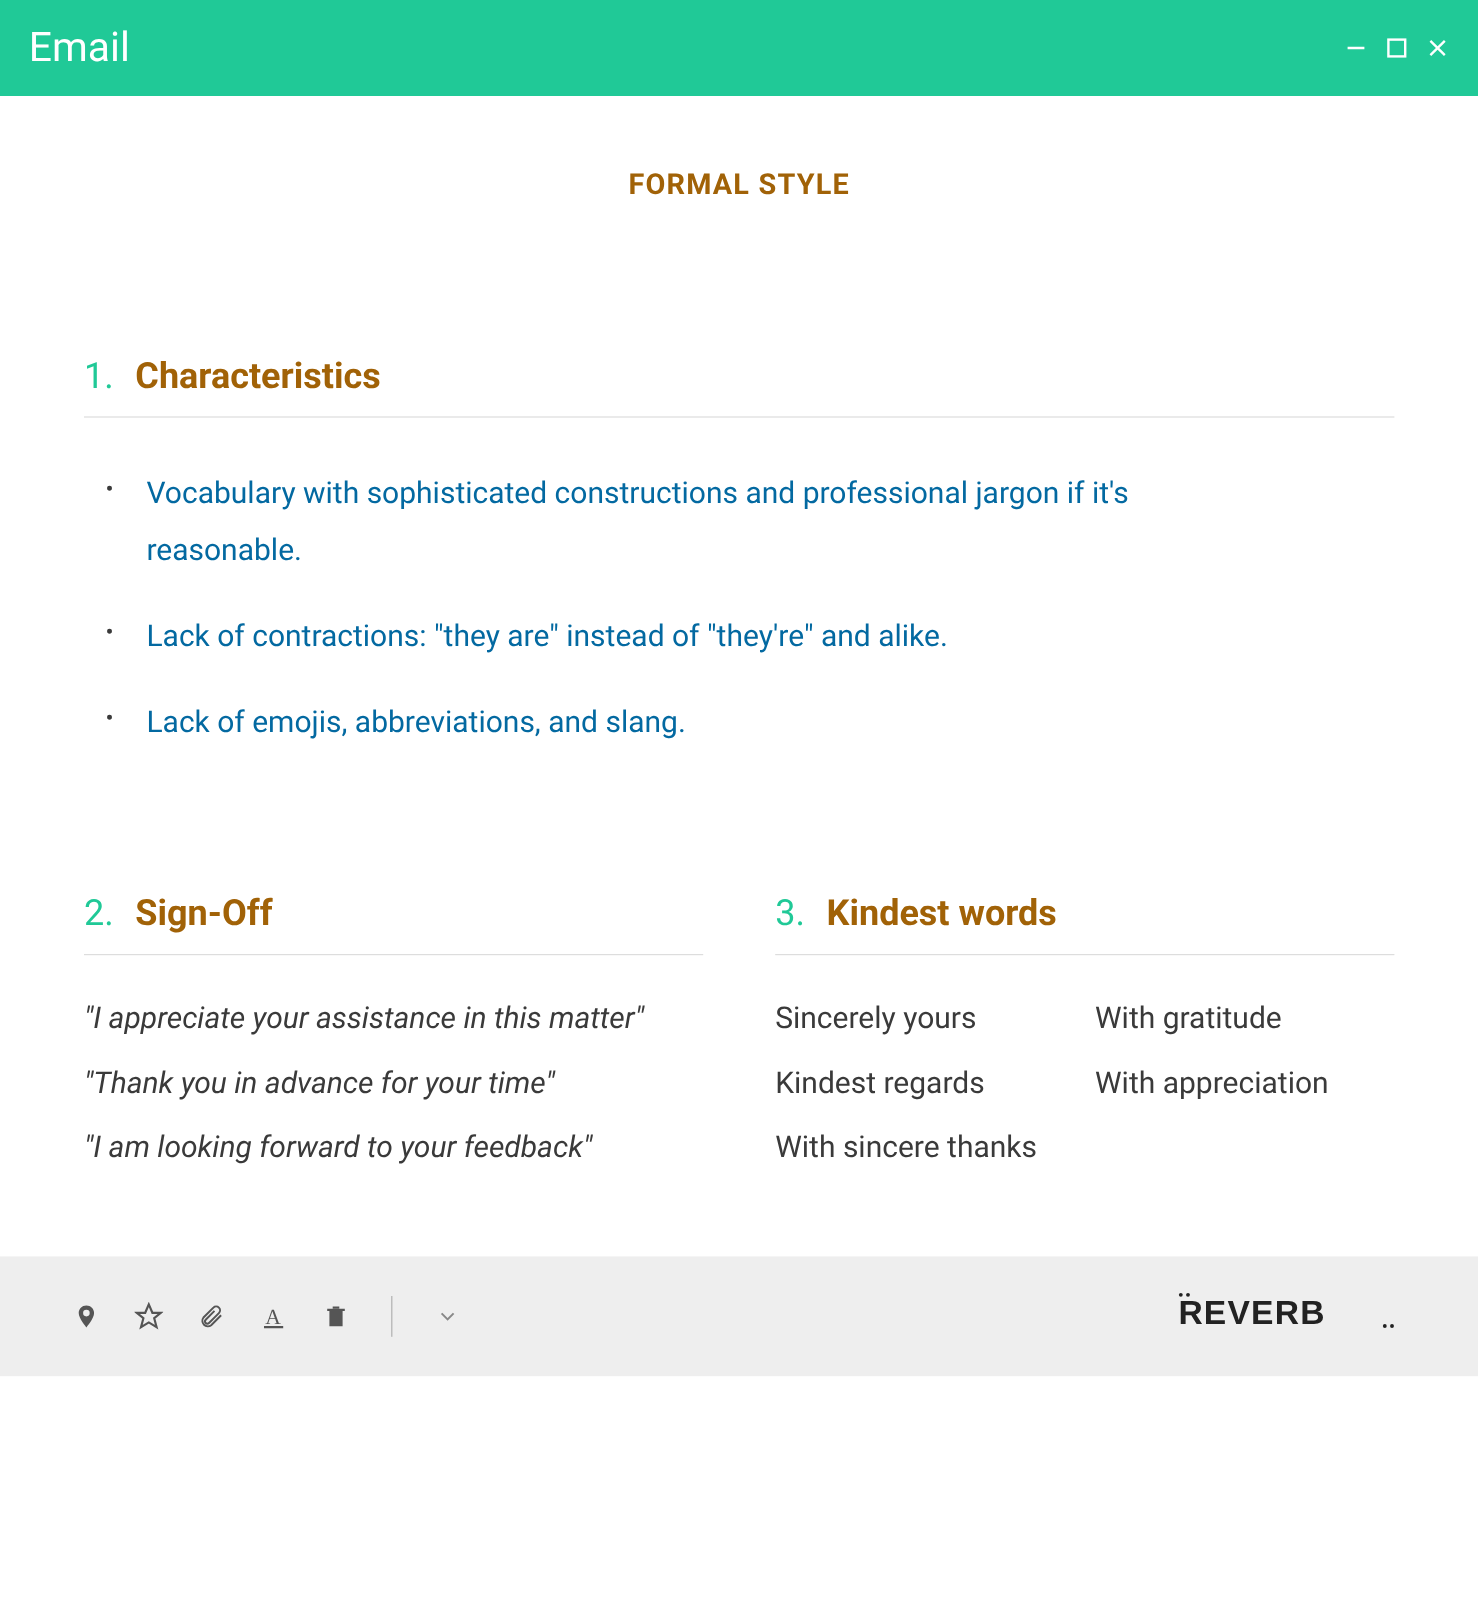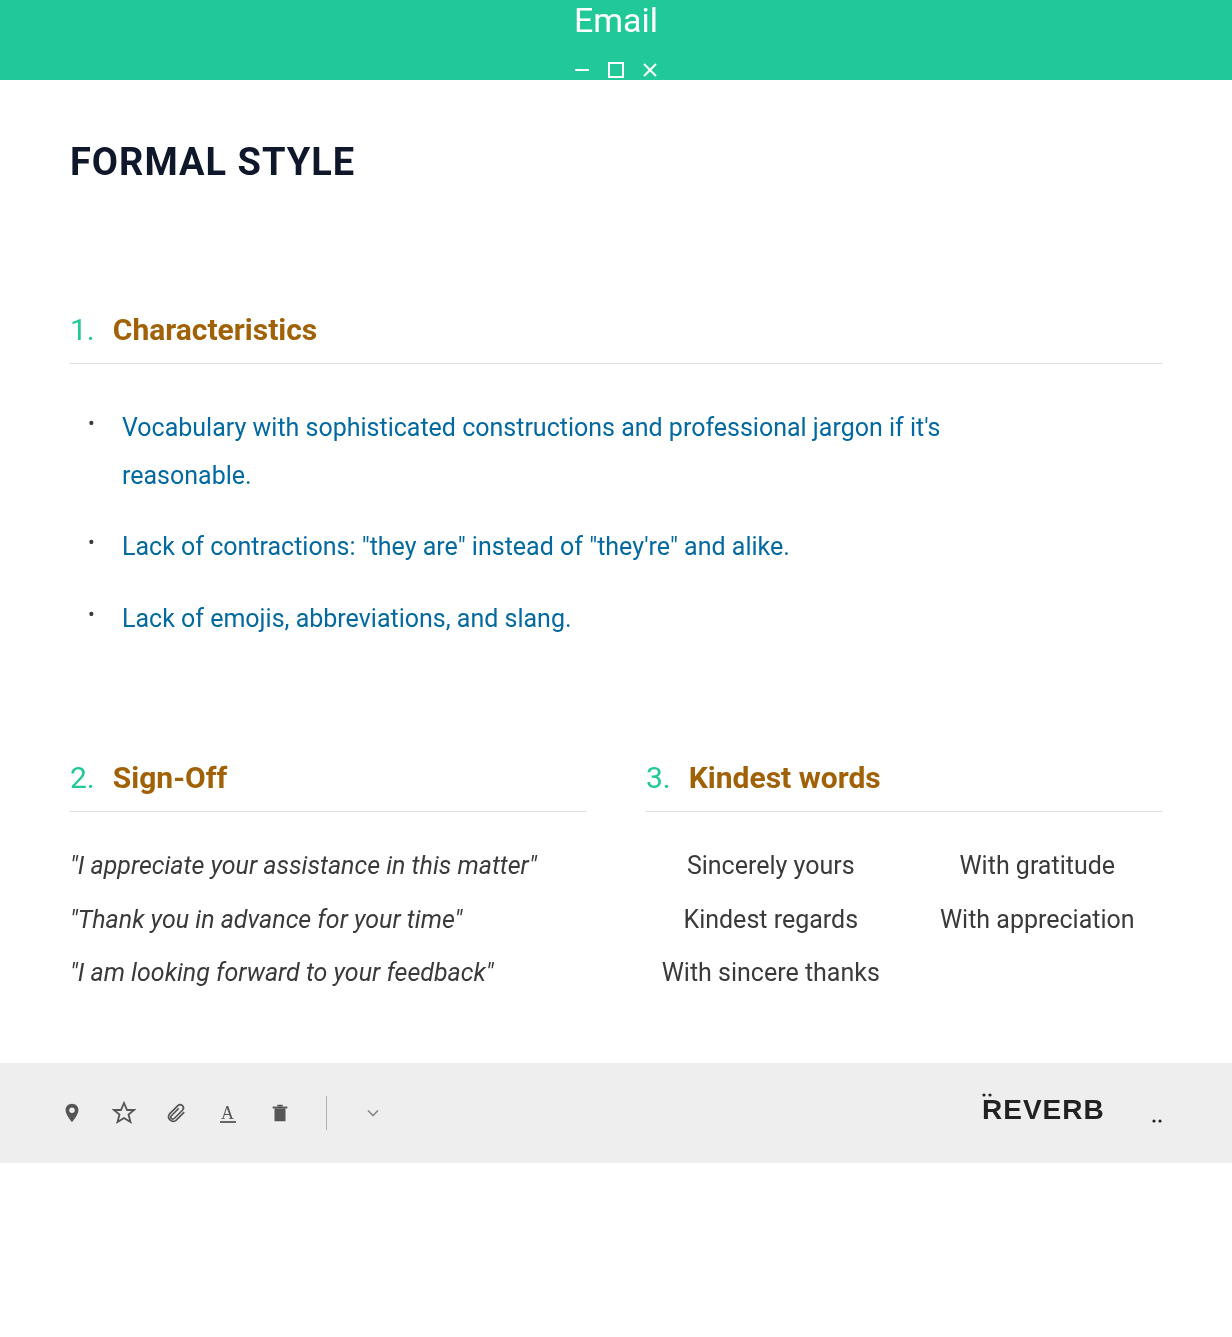--- a/index.html
+++ b/index.html
@@ -10,42 +10,42 @@
       width: 1232px;
     }
     .title-bar {
       background: #20c997;
       color: #ffffff;
       height: 80px;
       display: flex;
       align-items: center;
       justify-content: space-between;
       padding: 0 24px;
-      flex-direction: column;
     }
     .title-bar .app-title {
       font-size: 34px;
       font-weight: 400;
     }
     .window-controls {
       display: flex;
       gap: 14px;
       align-items: center;
     }
     .window-controls span { cursor: pointer; display: inline-flex; }
     .content {
       padding: 40px 70px 60px 70px;
       background: #ffffff;
     }
     .page-title {
-      font-size: 38px;
+      text-align: center;
+      font-size: 24px;
       font-weight: 700;
       letter-spacing: 1px;
       margin: 20px 0 80px 0;
-      color: #0f172a;
+      color: #a16207;
     }
     .section-heading {
       display: flex;
       align-items: baseline;
       gap: 18px;
       font-size: 30px;
       border-bottom: 1px solid #dddddd;
       padding-bottom: 16px;
       margin-bottom: 26px;
     }
@@ -94,21 +94,20 @@
       font-style: italic;
       font-size: 25px;
       line-height: 1.9;
       color: #3a3a3a;
       margin-bottom: 6px;
     }
     .closing-grid {
       display: flex;
       gap: 17px;
       margin-top: 30px;
-      text-align: center;
     }
     .closing-col {
       flex: 1;
     }
     .closing-col div {
       font-size: 25px;
       line-height: 1.9;
       color: #3a3a3a;
       margin-bottom: 6px;
     }

